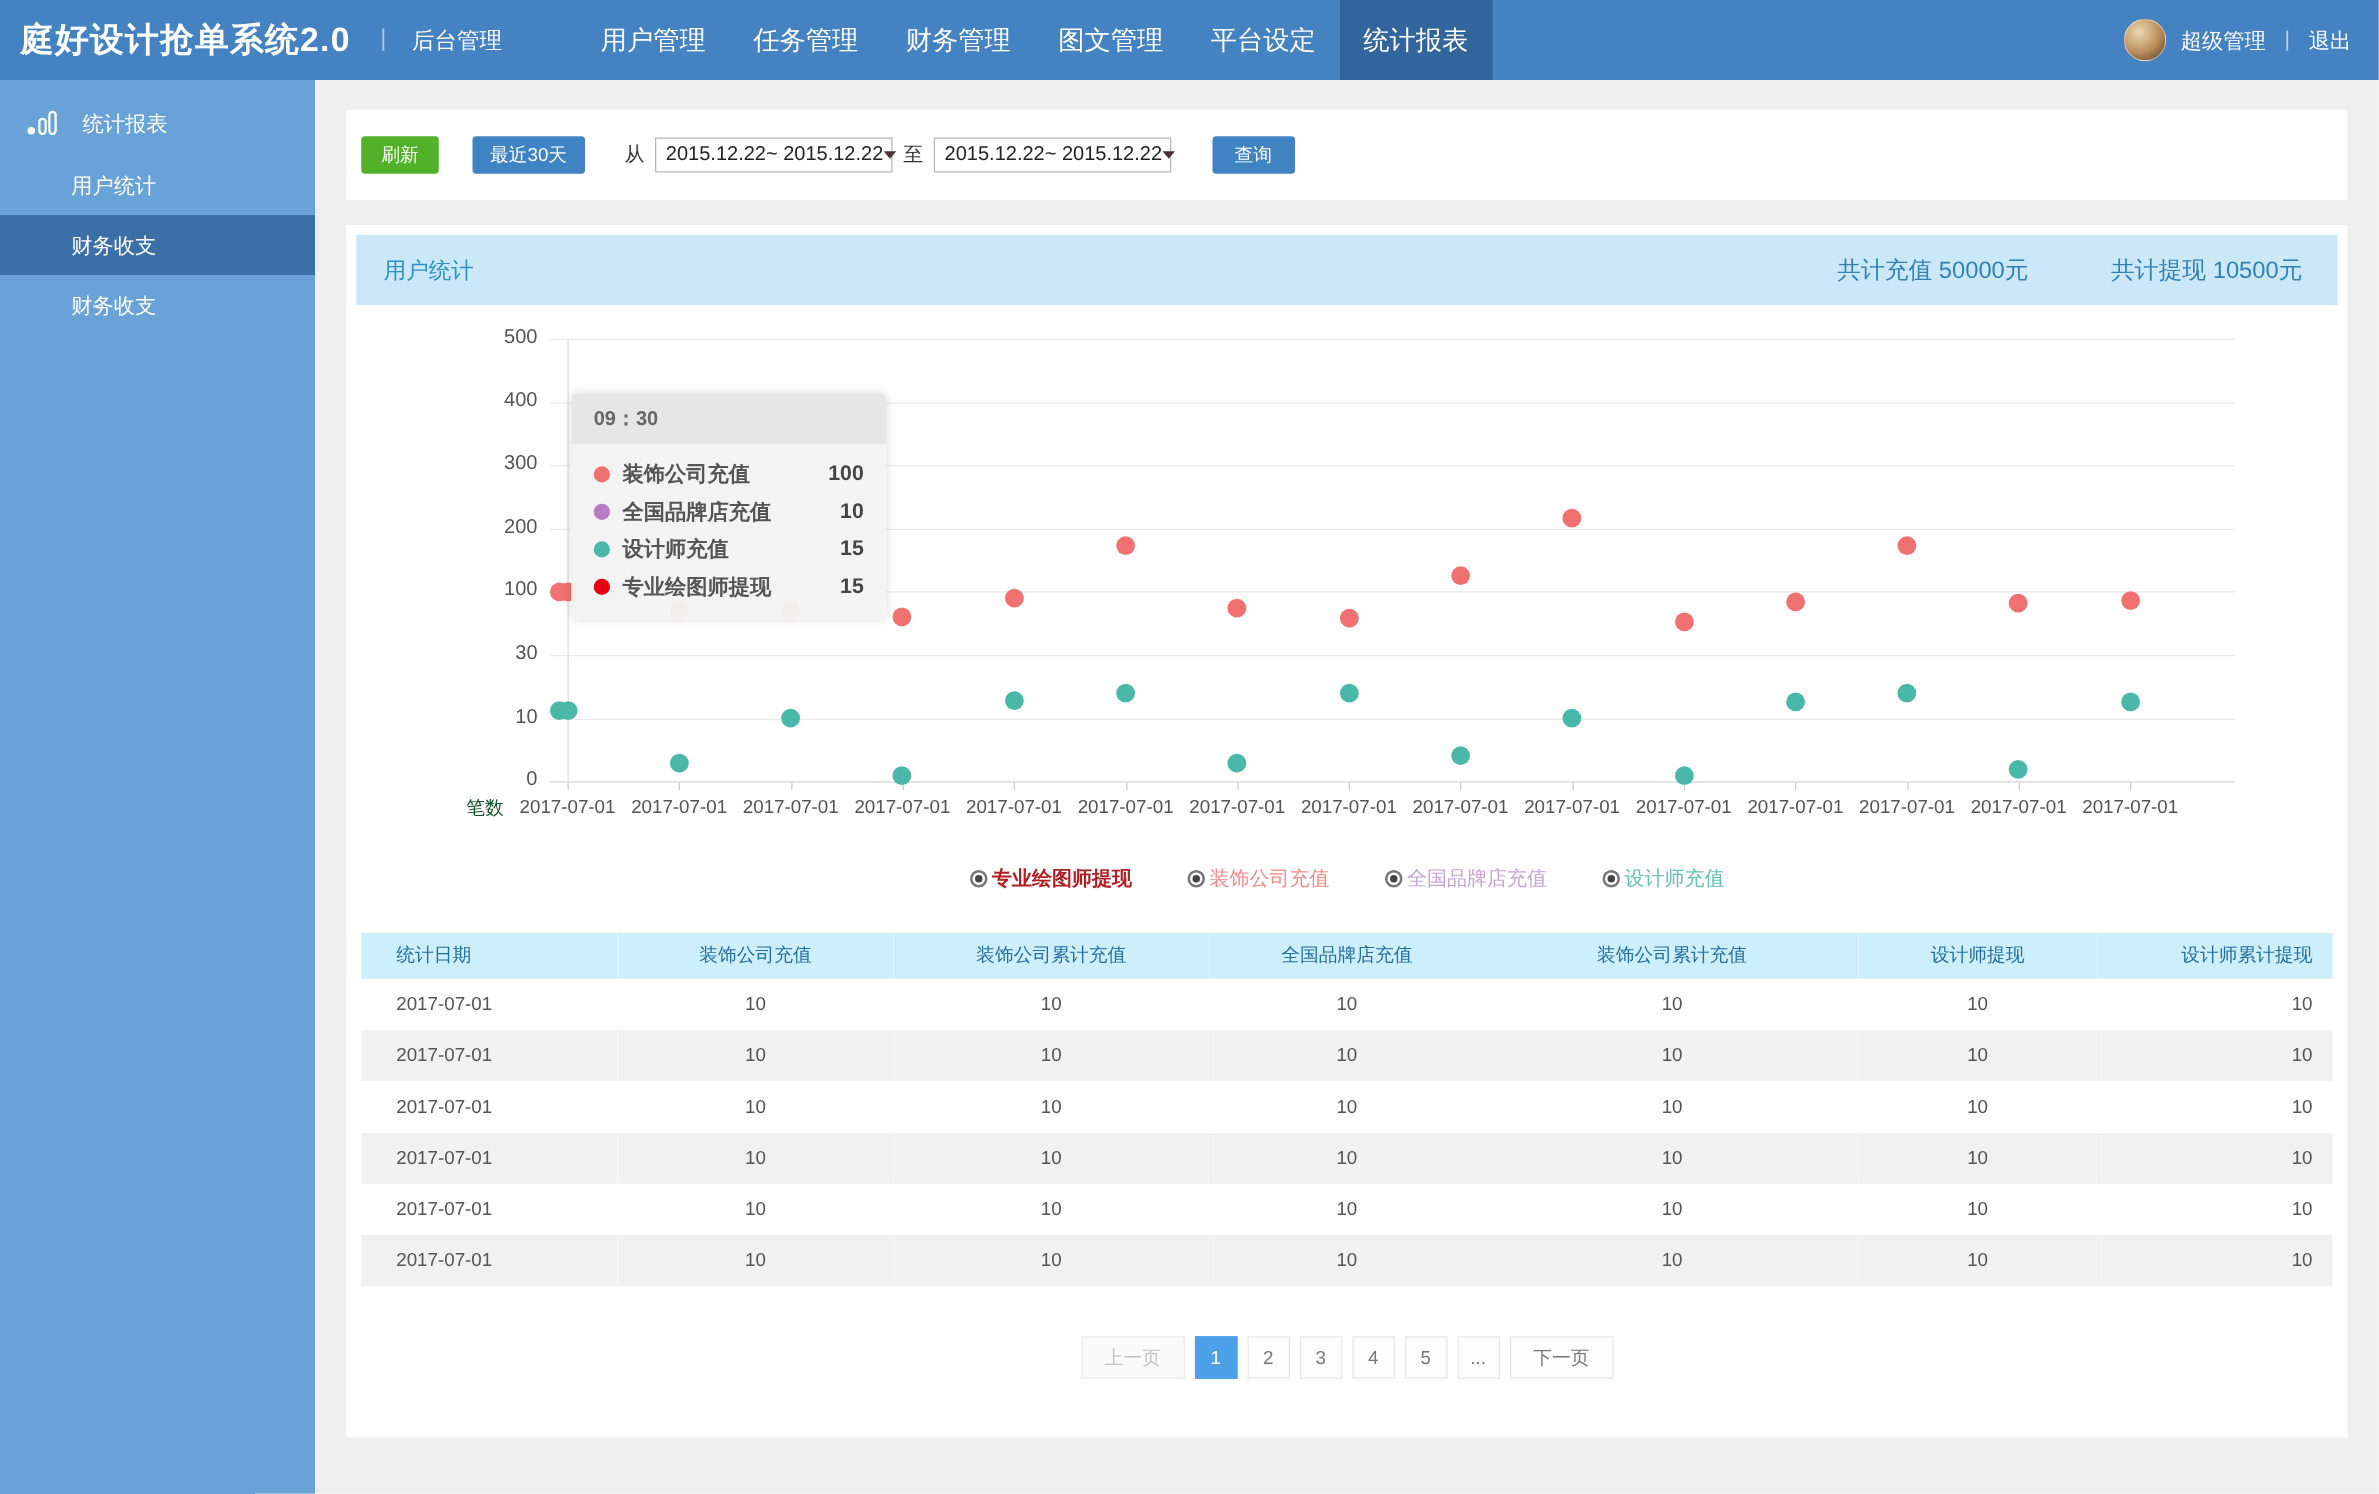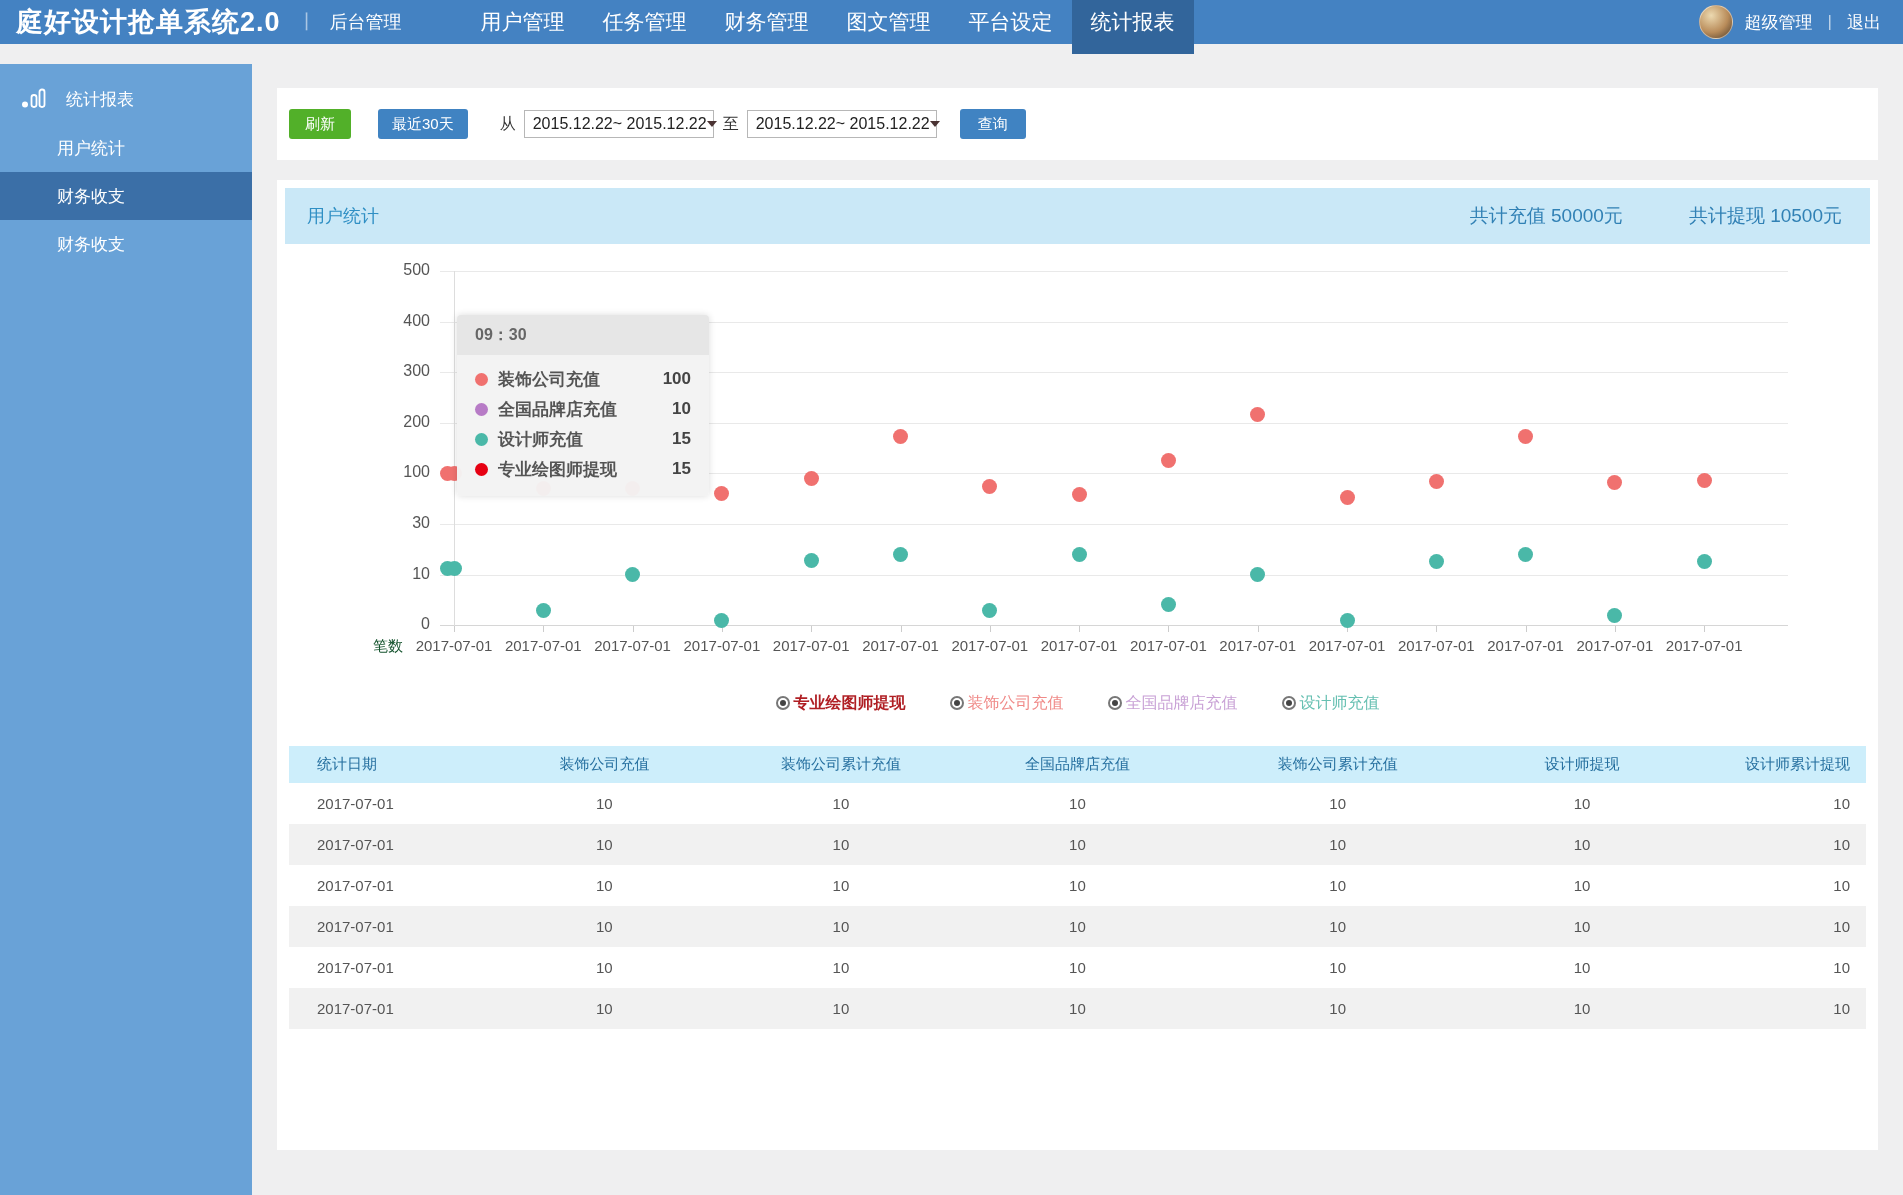--- a/index.html
+++ b/index.html
@@ -1,20 +1,20 @@
 <!DOCTYPE html>
 <html><head>
 <meta charset="utf-8">
 <style>
   *{margin:0;padding:0;box-sizing:border-box;}
   html,body{width:1903px;height:1195px;}
   body{position:relative;overflow:hidden;background:#efeff0;font-family:"Liberation Sans","DejaVu Sans",sans-serif;}
 
   
-  .topnav{position:absolute;top:0;left:0;width:1903px;height:44px;background:#4482c2;display:flex;align-items:center;color:#fff;z-index:5;}
+  .topnav{position:absolute;top:0;left:0;width:1903px;height:64px;background:#4482c2;display:flex;align-items:center;color:#fff;z-index:5;}
   .logo{font-size:27px;font-weight:bold;margin-left:16px;letter-spacing:1px;white-space:nowrap;}
   .logo-sep{margin:0 13px 0 17px;opacity:.55;font-size:19px;}
   .subtitle{font-size:18px;white-space:nowrap;}
   .main-nav{display:flex;height:64px;margin-left:60px;}
   .nav-item{width:122px;height:64px;display:flex;align-items:center;justify-content:center;font-size:21px;cursor:pointer;white-space:nowrap;}
   .nav-item.active{background:#32659b;}
   .topnav-right{margin-left:auto;display:flex;align-items:center;margin-right:22px;font-size:17px;white-space:nowrap;}
   .avatar{width:34px;height:34px;border-radius:50%;background:radial-gradient(circle at 35% 30%,#ecd9b0,#b98c5a 55%,#55412c 95%);border:1px solid rgba(255,255,255,.45);margin-right:12px;}
   .user-sep{margin:0 15px;opacity:.65;}
 
@@ -28,21 +28,21 @@
   
   .toolbar{position:absolute;left:277px;top:88px;width:1601px;height:72px;background:#fff;display:flex;align-items:center;padding-left:12px;}
   .btn{height:30px;border:none;border-radius:3px;color:#fff;font-size:15px;padding:0 14px;cursor:pointer;font-family:inherit;white-space:nowrap;}
   .btn-green{background:#52b029;}
   .btn-blue{background:#4083c2;}
   .btn-refresh{margin-right:27px;width:62px;}
   .btn-last30{margin-right:32px;}
   .range-label{font-size:16px;color:#333;margin-right:8px;}
   .date-select{width:190px;height:28px;border:1px solid #b7b7b7;background:#fff;display:flex;align-items:center;padding:0 8px;font-size:16px;color:#222;cursor:pointer;margin-right:9px;white-space:nowrap;}
   .caret{margin-left:auto;width:0;height:0;border-left:5px solid transparent;border-right:5px solid transparent;border-top:6px solid #4a3333;}
-  .btn-query{margin-left:14px;width:66px;}
+  .btn-query{margin-left:24px;width:66px;}
 
   
   .panel{position:absolute;left:277px;top:180px;width:1601px;height:970px;background:#fff;padding:8px;}
   .panel-header{height:56px;background:#cae8f7;display:flex;align-items:center;color:#2f8fc4;}
   .panel-title{font-size:18px;margin-left:22px;}
   .panel-totals{margin-left:auto;display:flex;gap:66px;margin-right:28px;font-size:19px;color:#3181b5;}
 
   
   .chart{position:relative;height:440px;}
   .gridline{position:absolute;left:155px;width:1348px;height:1px;background:#e9e9e9;}
@@ -347,13 +347,23 @@
           <td>10</td>
           <td>10</td>
           <td>10</td>
           <td>10</td>
           <td>10</td>
           <td>10</td>
         </tr>
       </tbody>
   </table>
 
+  <div class="pagination" id="pagination">
+      <div class="page-btn wide disabled">上一页</div>
+      <div class="page-btn active">1</div>
+      <div class="page-btn">2</div>
+      <div class="page-btn">3</div>
+      <div class="page-btn">4</div>
+      <div class="page-btn">5</div>
+      <div class="page-btn">...</div>
+      <div class="page-btn wide">下一页</div>
+    </div>
 </div>
 
 </body></html>

